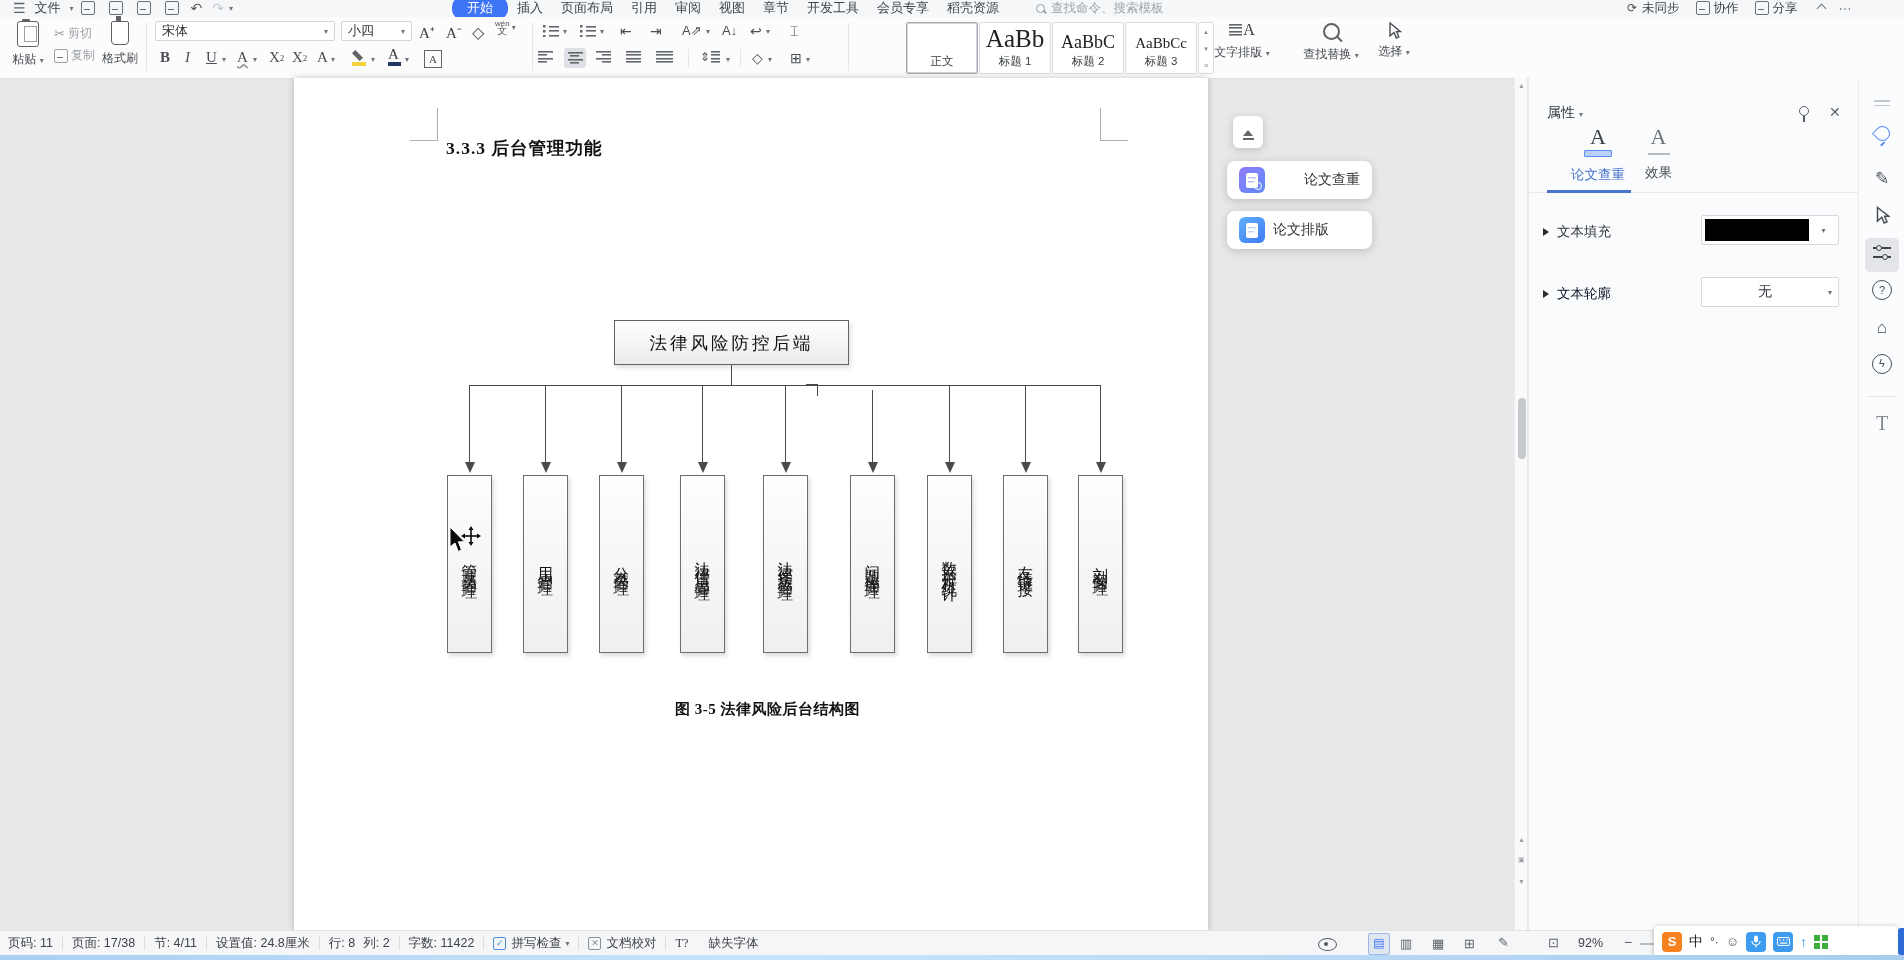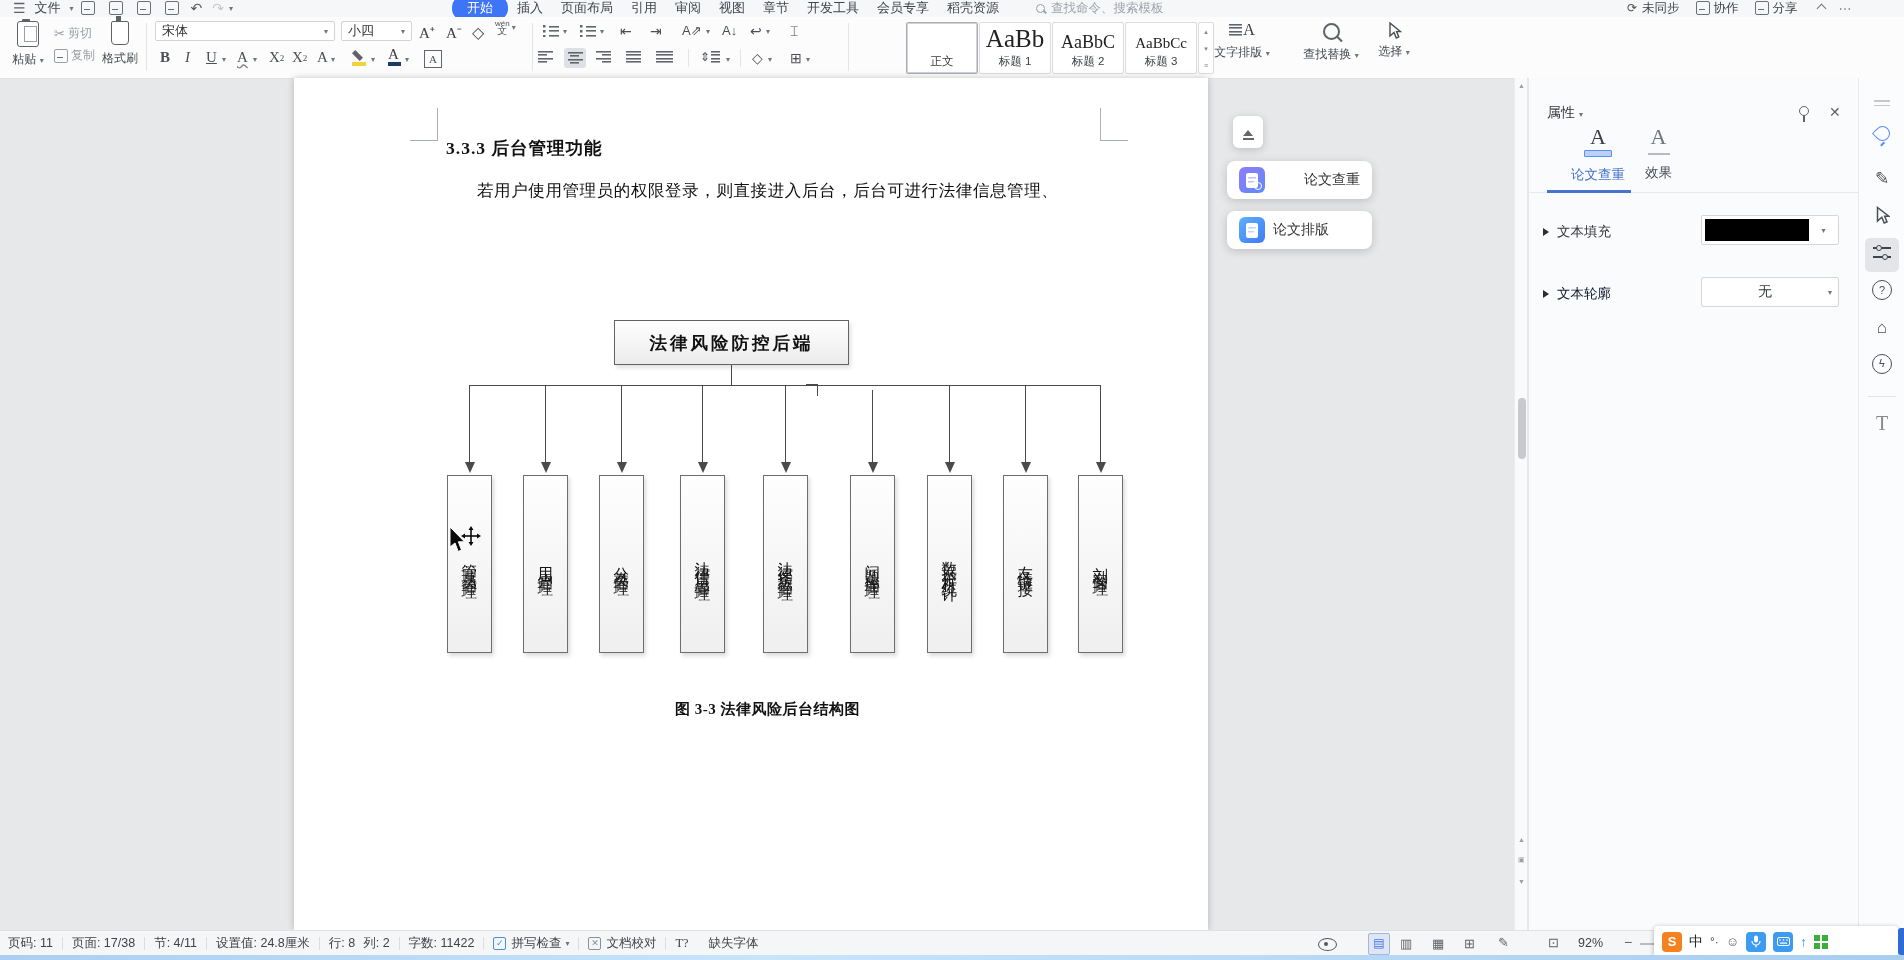--- a/index.html
+++ b/index.html
@@ -275,24 +275,23 @@
       <span class="rlabel" style="margin-top:3px;"><span>选择</span> <span class="cr">▾</span></span>
     </div>
   </div>
 
   <div class="ab page">
 
     <div class="ab mark" style="left:116px;top:30px;width:27px;height:32px;border-right:1.3px solid #A9AFB8;border-bottom:1.3px solid #A9AFB8;"></div>
     <div class="ab mark" style="left:806px;top:30px;width:27px;height:32px;border-left:1.3px solid #A9AFB8;border-bottom:1.3px solid #A9AFB8;"></div>
 
     <div class="ab serif" style="left:152px;top:58px;font-size:17.5px;font-weight:bold;letter-spacing:1px;">3.3.3 后台管理功能</div>
-    <div class="ab serif" style="left:183px;top:102px;font-size:16.5px;letter-spacing:0.6px;">若用户使用管理员的权限登录，则直接进入后台，后台可进行法律信息管理、</div>
 
     <div class="ab" style="left:320px;top:242px;width:235px;height:45px;border:1.6px solid #636363;box-sizing:border-box;background:linear-gradient(#ffffff,#ebebeb);box-shadow:2px 3px 4px rgba(0,0,0,.12);display:flex;align-items:center;justify-content:center;">
-      <span class="serif" style="font-size:17.5px;font-weight:bold;letter-spacing:3px;">法律风险防控后端</span>
+      <span class="serif" style="font-size:17.5px;font-weight:normal;letter-spacing:3px;">法律风险防控后端</span>
     </div>
     <div class="ab flowline" style="left:437px;top:287px;width:1.4px;height:20px;"></div>
     <div class="ab flowline" style="left:175px;top:307px;width:632px;height:1.4px;"></div>
     <div class="ab" style="left:512px;top:306px;width:11px;height:11px;border-top:1.4px solid #4a4a4a;border-right:1.4px solid #4a4a4a;"></div>
 
     <div class="ab flowline" style="left:175px;top:307px;width:1.4px;height:78px;"></div>
     <div class="ahead" style="left:170.7px;top:384px;"></div>
     <div class="ab flowline" style="left:251px;top:307px;width:1.4px;height:78px;"></div>
     <div class="ahead" style="left:246.7px;top:384px;"></div>
     <div class="ab flowline" style="left:327px;top:307px;width:1.4px;height:78px;"></div>
@@ -331,21 +330,21 @@
     <div class="fbox" style="left:633px;">
         <span>数据分析统计</span>
       </div>
     <div class="fbox" style="left:709px;">
         <span>友情链接</span>
       </div>
     <div class="fbox" style="left:784px;">
         <span>刘安管理</span>
       </div>
 
-    <div class="ab serif" style="left:381px;top:622px;font-size:15px;font-weight:bold;letter-spacing:0.5px;">图 3-3 法律风险后台结构图</div>
+    <div class="ab serif" style="left:381px;top:622px;font-size:15px;font-weight:bold;letter-spacing:0.5px;">图 3-5 法律风险后台结构图</div>
 
     <svg class="ab" style="left:152px;top:448px;" width="36" height="34" viewBox="0 0 36 34">
       <path d="M4 1 L4 21 L9 17 L12.2 25.5 L15.5 24 L12.4 15.8 L18.5 15.8 Z" fill="#0b0b0b" stroke="#fff" stroke-width="1"></path>
       <g stroke="#0b0b0b" stroke-width="1.6">
         <line x1="25" y1="3" x2="25" y2="17"></line>
           <line x1="18" y1="10" x2="32" y2="10"></line>
       </g>
       <g fill="#0b0b0b">
         <path d="M25 0 L22.5 4 L27.5 4 Z"></path>
           <path d="M25 20 L22.5 16 L27.5 16 Z"></path>

